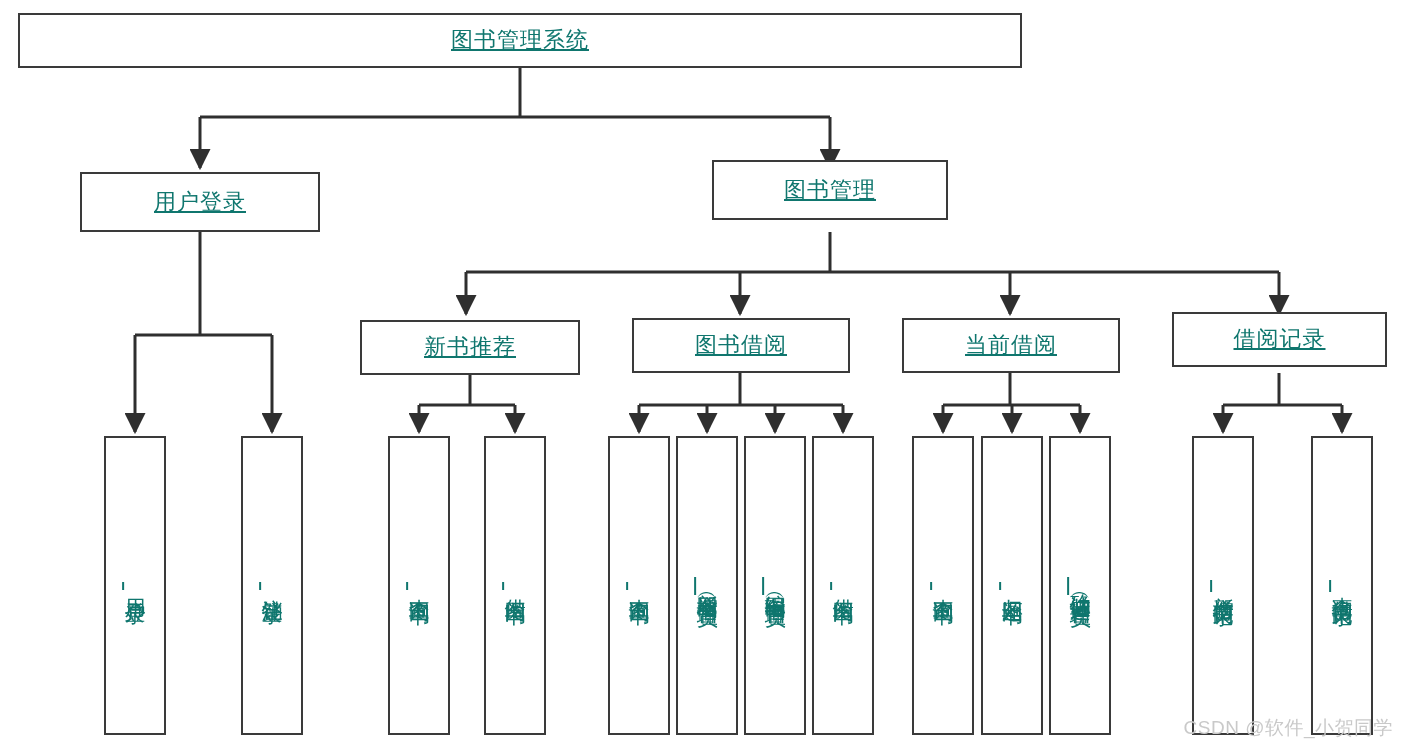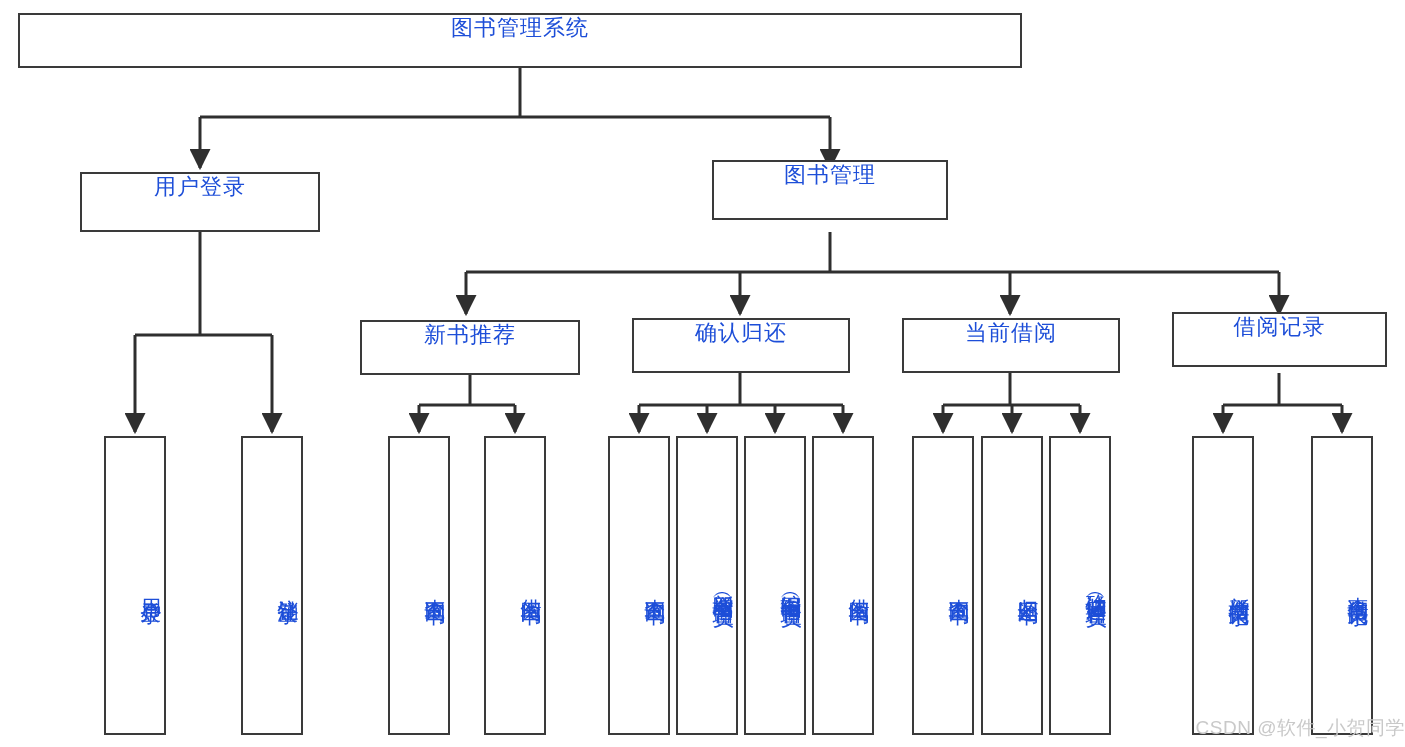--- a/index.html
+++ b/index.html
@@ -24,23 +24,24 @@
     width: 1405px;
     height: 747px;
     pointer-events: none;
   }
   .node {
     position: absolute;
     box-sizing: border-box;
     background: #ffffff;
     border: 2px solid #3a3a3a;
     display: flex;
-    align-items: flex-start;
+    align-items: center;
     justify-content: center;
-    color: #1d4ed8;
+    color: #0f766e;
+    text-decoration: underline;
   }
   .node.horiz {
     font-size: 22px;
     letter-spacing: 1px;
     line-height: 1.2;
   }
   .node.vert {
     writing-mode: vertical-rl;
     text-orientation: upright;
     font-size: 21px;
@@ -50,21 +51,21 @@
     text-align: center;
   }
   .node.vert .label {
     writing-mode: vertical-rl;
     text-orientation: upright;
     display: block;
     max-height: 100%;
   }
   #watermark {
     position: absolute;
-    right: 0;
+    right: 12px;
     bottom: 6px;
     font-size: 19px;
     color: #c9c9c9;
     white-space: nowrap;
     letter-spacing: 0.5px;
   }
 </style>
 </head>
 <body>
 
@@ -131,21 +132,21 @@
     <span class="label">用户登录</span>
   </div>
   <div class="node horiz" id="node-l2-1" style="left: 712px; top: 160px; width: 236px; height: 60px;">
     <span class="label">图书管理</span>
   </div>
 
   <div class="node horiz" id="node-l3-0" style="left: 360px; top: 320px; width: 220px; height: 55px;">
     <span class="label">新书推荐</span>
   </div>
   <div class="node horiz" id="node-l3-1" style="left: 632px; top: 318px; width: 218px; height: 55px;">
-    <span class="label">确认归还</span>
+    <span class="label">图书借阅</span>
   </div>
   <div class="node horiz" id="node-l3-2" style="left: 902px; top: 318px; width: 218px; height: 55px;">
     <span class="label">当前借阅</span>
   </div>
   <div class="node horiz" id="node-l3-3" style="left: 1172px; top: 312px; width: 215px; height: 55px;">
     <span class="label">借阅记录</span>
   </div>
 
   <div class="node vert" id="node-leaf-0" style="left: 104px; top: 436px; width: 62px; height: 299px;">
     <span class="label">用户登录</span>

